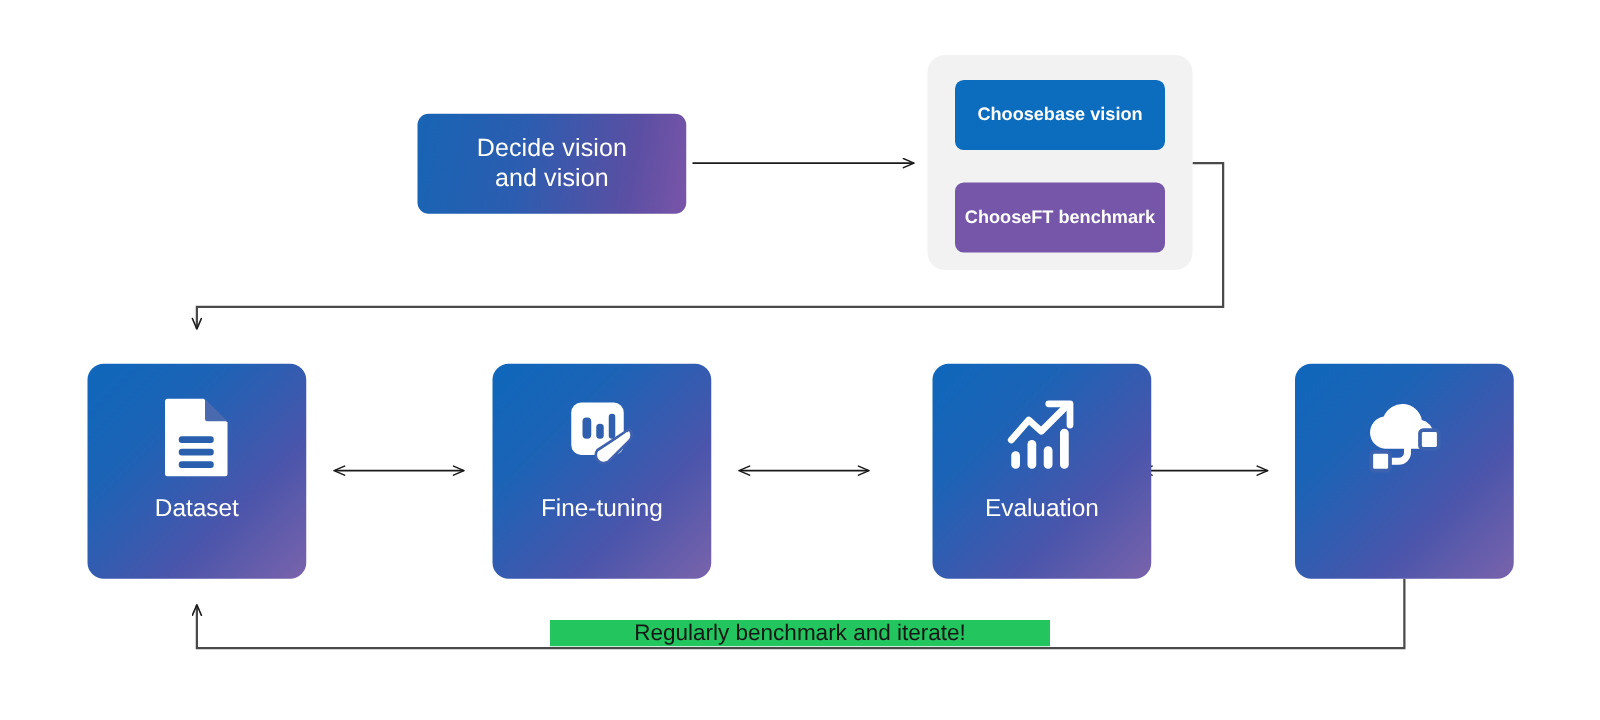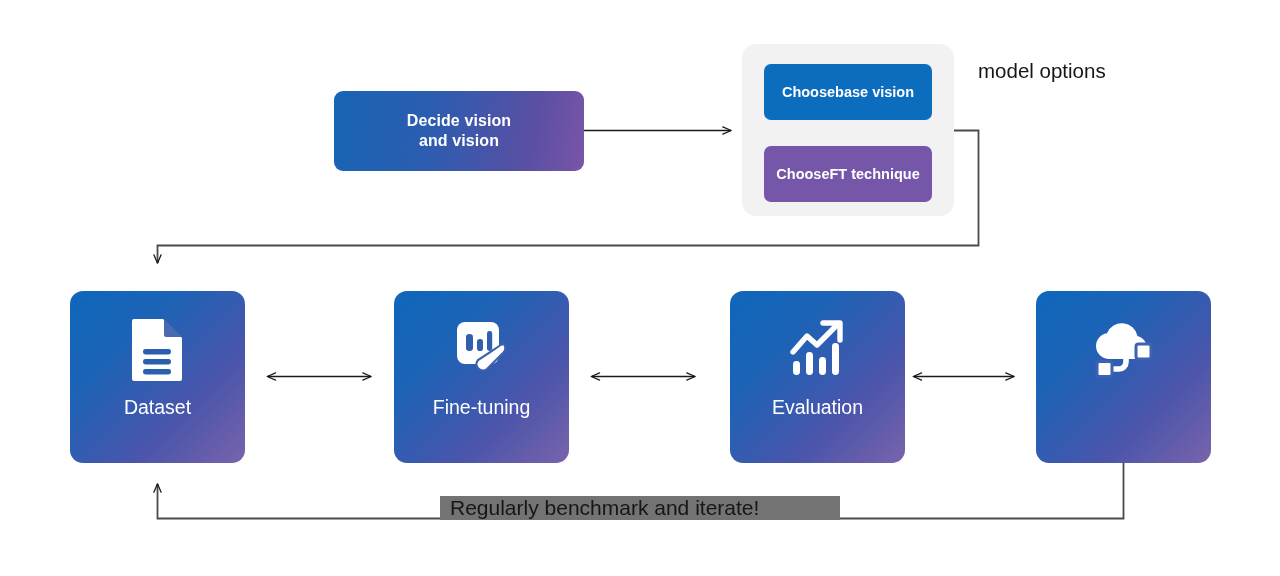--- a/index.html
+++ b/index.html
@@ -39,26 +39,26 @@
     justify-content: center;
     color: #ffffff;
     text-align: center;
     line-height: 1.22;
   }
 
   
   .vision-node {
     left: 334px;
     top: 91px;
-    width: 250px;
+    width: 215px;
     height: 80px;
     border-radius: 9px;
     background: linear-gradient(100deg, #1864b4 0%, #2b5db0 38%, #5a4fa3 78%, #7a55a8 100%);
-    font-size: 16px;
-    font-weight: bold;
+    font-size: 20px;
+    font-weight: normal;
     letter-spacing: .1px;
   }
 
   
   .option-group {
     position: absolute;
     left: 742px;
     top: 44px;
     width: 212px;
     height: 172px;
@@ -119,32 +119,33 @@
   }
   .stage-label {
     margin-top: 12px;
     font-size: 19.5px;
     line-height: 1.24;
     text-align: left;
     padding: 0 8px;
   }
   .stage-1 { left: 70px; }
   .stage-2 { left: 394px; }
-  .stage-3 { left: 730px; }
+  .stage-3 { left: 746px; }
   .stage-4 { left: 1036px; }
 
   
   .loop-caption {
     position: absolute;
     left: 440px;
     top: 496px;
     width: 400px;
-    font-size: 21px;
+    text-align: center;
+    font-size: 18px;
     color: #161616;
-    background: #737373;
+    background: #22c55e;
     padding: 0 10px;
     box-sizing: border-box;
   }
 </style>
 </head>
 <body>
 
 <div id="canvas">
 
   <svg id="wires" viewBox="0 0 1280 576" xmlns="http://www.w3.org/2000/svg">
@@ -173,26 +174,25 @@
     <span>and vision</span>
   </div>
 
   <div class="option-group">
     <div class="opt-box opt-base">
       <span>Choose</span>
       <span>base vision</span>
     </div>
     <div class="opt-box opt-ft">
       <span>Choose</span>
-      <span>FT technique</span>
+      <span>FT benchmark</span>
     </div>
   </div>
 
   <div class="callout">
-    <div>model options</div>
   </div>
 
   <div class="stage stage-1">
     <div class="stage-icon">
       <svg width="56" height="66" viewBox="0 0 56 66" xmlns="http://www.w3.org/2000/svg">
         <path d="M4,2 H33 L52,21 V62 A2,2 0 0 1 50,64 H4 A2,2 0 0 1 2,62 V4 A2,2 0 0 1 4,2 Z" fill="#ffffff"></path>
         <path d="M34,2 L52,20 H36 A2,2 0 0 1 34,18 Z" fill="#4a6ab0"></path>
         <rect x="13" y="32" width="28" height="5.4" rx="2.4" fill="#2a5fae"></rect>
         <rect x="13" y="42" width="28" height="5.4" rx="2.4" fill="#2a5fae"></rect>
         <rect x="13" y="52" width="28" height="5.4" rx="2.4" fill="#2a5fae"></rect>

